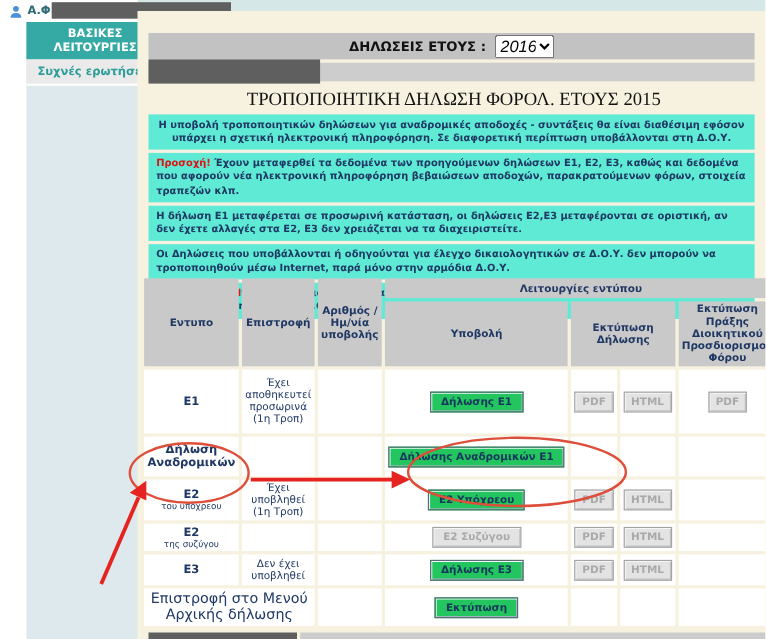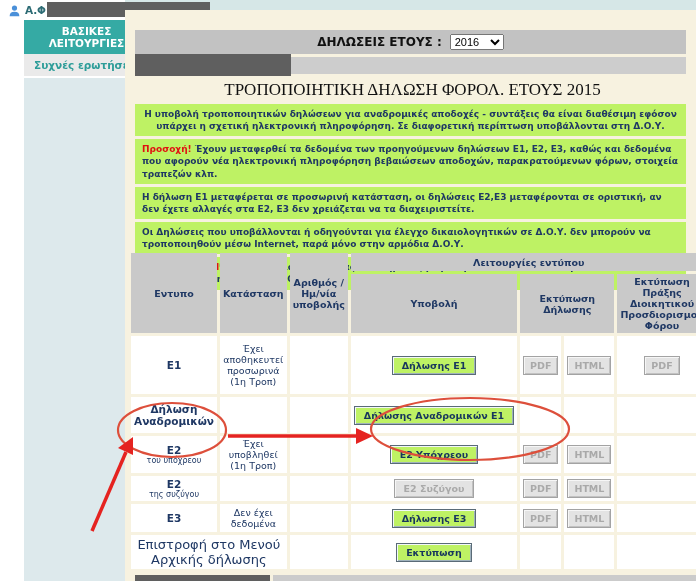--- a/index.html
+++ b/index.html
@@ -15,27 +15,27 @@
 
   
   .sidebar { position:absolute; left:0; top:20px; width:125px; height:561px; background:#dde9ec;margin-left:24px; }
   .sidebar-title { background:#35aaa4; color:#fff; font-size:10.5px; font-weight:bold; text-align:center; padding:5px 2px; }
   .sidebar-item { background:#eaeaea; color:#2e9d99; font-size:10.5px; font-weight:bold; text-align:center; padding:5px 2px; border-bottom:2px solid #fff; cursor:pointer; }
 
   
   .main { position:absolute; left:125px; top:10px; width:571px; height:571px; background:#f7f2e0; }
   .year-bar { position:absolute; left:10px; top:20px; width:551px; height:24px; background:#c2c2c2; display:flex; align-items:center; justify-content:center; gap:8px; }
   .year-label { font-size:12px; font-weight:bold; color:#111; }
-  .year-select { font-size:11px; width:54px; }
+  .year-select { font-size:15px; width:54px;font-style:italic; }
   .name-bar { position:absolute; left:10px; top:47px; width:551px; height:17px; background:#cdcdcd; }
   .redact-name { left:10px; top:44px; width:156px; height:22px; }
   .page-title { position:absolute; left:2px; top:70px; width:571px; text-align:center; font-family:"Liberation Serif","DejaVu Serif",serif; font-size:17px; color:#111; }
 
   .notices { position:absolute; left:10px; top:94px; width:551px; }
-  .notice { background:#bef264; color:#1f3864; font-size:9px; font-weight:bold; line-height:1.35; padding:4px 7px; margin-bottom:3px; }
+  .notice { background:#5eead4; color:#1f3864; font-size:9px; font-weight:bold; line-height:1.35; padding:4px 7px; margin-bottom:3px; }
   .notice.centered { text-align:center; }
   .red { color:#e01212; }
 
   
   .tbl { position:absolute; left:3px; top:240px; border-collapse:separate; border-spacing:3px; }
   .tbl td, .tbl th { vertical-align:middle; }
   .tbl th { background:#c9c9c9; color:#1f3864; font-size:9.5px; font-weight:bold; text-align:center; padding:2px 3px; }
   .tbl td { background:#fff; color:#1f3864; font-size:9.5px; text-align:center; padding:2px 3px; }
   .c-form  { width:88px; }
   .c-stat  { width:62px; }
@@ -46,21 +46,21 @@
   .c-prax  { width:74px; }
   .r-e1 td { height:58px; }
   .r-anad td { height:36px; }
   .r-e2a td { height:36px; }
   .r-e2b td { height:24px; }
   .r-e3 td { height:28px; }
   .r-ret td { height:32px; }
   .form-name { font-size:10.5px; font-weight:bold; }
   .form-sub { font-size:8px; display:block; }
   .status-cell { text-align:left; padding-left:5px; }
-  .btn { display:inline-block; background:#bef264; border:1px solid #5a6b77; box-shadow:inset 1px 1px 0 #f2f7fa, inset -1px -1px 0 #9fb2bd; color:#17365d; font-size:9.5px; font-weight:bold; padding:3px 9px; cursor:pointer; font-family:"DejaVu Sans","Liberation Sans",sans-serif; white-space:nowrap; }
+  .btn { display:inline-block; background:#22c55e; border:1px solid #5a6b77; box-shadow:inset 1px 1px 0 #f2f7fa, inset -1px -1px 0 #9fb2bd; color:#17365d; font-size:9.5px; font-weight:bold; padding:3px 9px; cursor:pointer; font-family:"DejaVu Sans","Liberation Sans",sans-serif; white-space:nowrap; }
   .btn.sm { padding:3px 6px; }
   .btn.disabled { background:#e3e3e3; border-color:#a3a3a3; box-shadow:inset 1px 1px 0 #f6f6f6, inset -1px -1px 0 #c2c2c2; color:#a9a9a9; cursor:default; }
 
   
   .redact-footer { left:135px; top:575px; width:135px; height:6px; }
   .footer-bar { position:absolute; left:273px; top:575px; width:423px; height:6px; background:#cbcbcb; }
 
   
   .overlay { position:absolute; left:0; top:0; width:696px; height:581px; pointer-events:none; }
 </style>
@@ -114,21 +114,21 @@
       </div>
       <div class="notice">
         <span>**</span><span class="red">ΕΠΙΣΗΜΑΝΣΗ</span><span>**</span><span> Οι δηλώσεις φορολογίας εισοδήματος με βάση το ν.4446/2016 υποβάλλονται χειρόγραφα στην αρμόδια Δ.Ο.Υ.</span>
       </div>
     </div>
 
     <table class="tbl">
       <tbody>
           <tr>
         <th class="c-form" rowspan="2">Εντυπο</th>
-        <th class="c-stat" rowspan="2">Κατάσταση</th>
+        <th class="c-stat" rowspan="2">Επιστροφή</th>
         <th class="c-num" rowspan="2">Αριθμός / Ημ/νία υποβολής</th>
         <th colspan="4" style="height:18px;">Λειτουργίες εντύπου</th>
       </tr>
       <tr>
         <th class="c-sub" style="height:58px;">Υποβολή</th>
         <th colspan="2">Εκτύπωση Δήλωσης</th>
         <th class="c-prax">Εκτύπωση Πράξης Διοικητικού Προσδιορισμού Φόρου</th>
       </tr>
       <tr class="r-e1">
         <td><span class="form-name">Ε1</span></td>
@@ -161,21 +161,21 @@
         <td><span class="form-name">Ε2</span><span class="form-sub">της συζύγου</span></td>
         <td></td>
         <td></td>
         <td><button class="btn disabled">Ε2 Συζύγου</button></td>
         <td><button class="btn sm disabled">PDF</button></td>
         <td><button class="btn sm disabled">HTML</button></td>
         <td></td>
       </tr>
       <tr class="r-e3">
         <td><span class="form-name">Ε3</span></td>
-        <td class="status-cell">Δεν έχει δεδομένα</td>
+        <td class="status-cell">Δεν έχει υποβληθεί</td>
         <td></td>
         <td><button class="btn">Δήλωσης Ε3</button></td>
         <td><button class="btn sm disabled">PDF</button></td>
         <td><button class="btn sm disabled">HTML</button></td>
         <td></td>
       </tr>
       <tr class="r-ret">
         <td colspan="2"><span style="font-size:13px;text-align:center;">Επιστροφή στο Μενού Αρχικής δήλωσης</span></td>
         <td></td>
         <td><button class="btn">Εκτύπωση</button></td>

